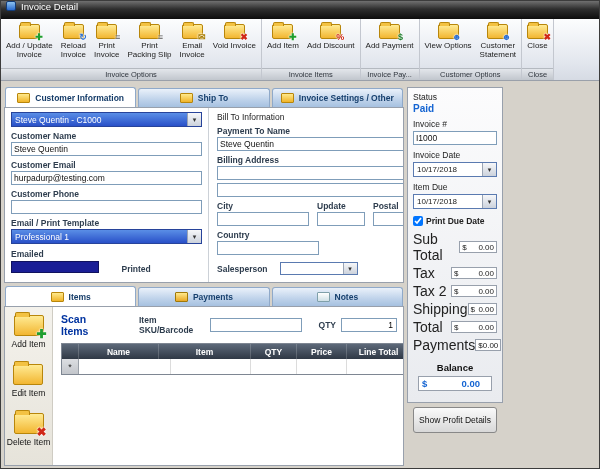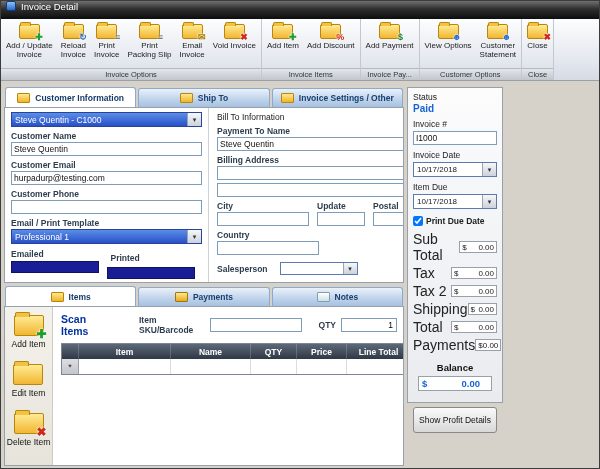--- a/index.html
+++ b/index.html
@@ -256,21 +256,21 @@
           <div class="combo blue">
             <span>Professional 1</span>
             <span class="arr"></span>
           </div>
           <div class="ep">
             <div>
               <div class="flabel" style="margin:0">Emailed</div>
               <div class="bar"></div>
             </div>
             <div>
-              <div class="flabel" style="margin:4px">Printed</div>
+              <div class="flabel" style="margin:15px">Printed</div>
               <div class="bar"></div>
             </div>
           </div>
         </div>
 
         <div class="bill-col">
           <div class="bill-header">Bill To Information</div>
           <div class="flabel">Payment To Name</div>
           <input class="field" value="Steve Quentin" style="">
           <div class="flabel">Billing Address</div>
@@ -345,22 +345,22 @@
             <span class="scan-label">Scan Items</span>
             <span class="sku-label">Item SKU/Barcode</span>
             <input class="sku-input" value="" style="">
             <span class="qty-label">QTY</span>
             <input class="qty-input" value="1" style="">
           </div>
 
           <div class="grid">
             <div class="ghead">
               <div class="gh w-sel"></div>
+              <div class="gh w-name">Name</div>
               <div class="gh w-item">Item</div>
-              <div class="gh w-name">Name</div>
               <div class="gh w-qty">QTY</div>
               <div class="gh w-price">Price</div>
               <div class="gh w-lt">Line Total</div>
               <div class="gh w-t1">Tax 1</div>
               <div class="gh w-t2">Tax 2</div>
             </div>
             <div class="grow">
               <div class="gsel w-sel">*</div>
               <div class="gc w-item"></div>
               <div class="gc w-name"></div>

